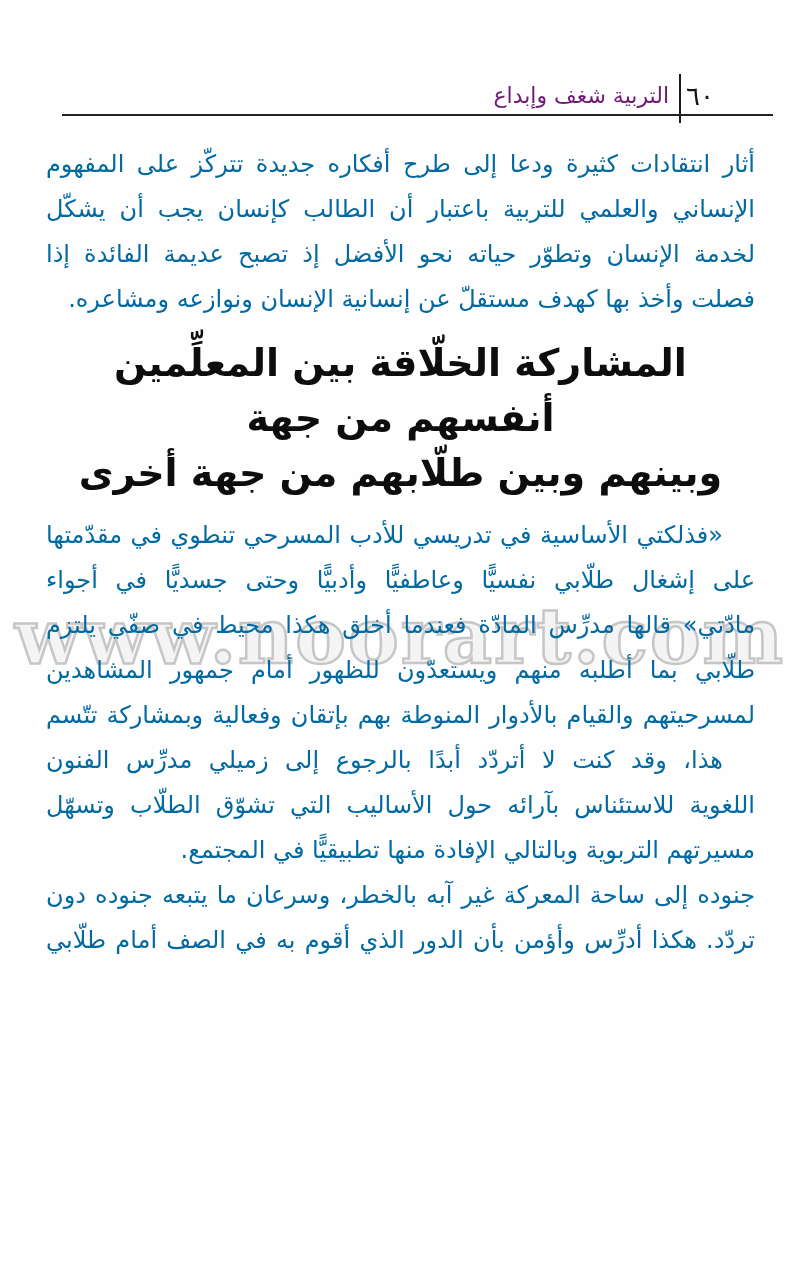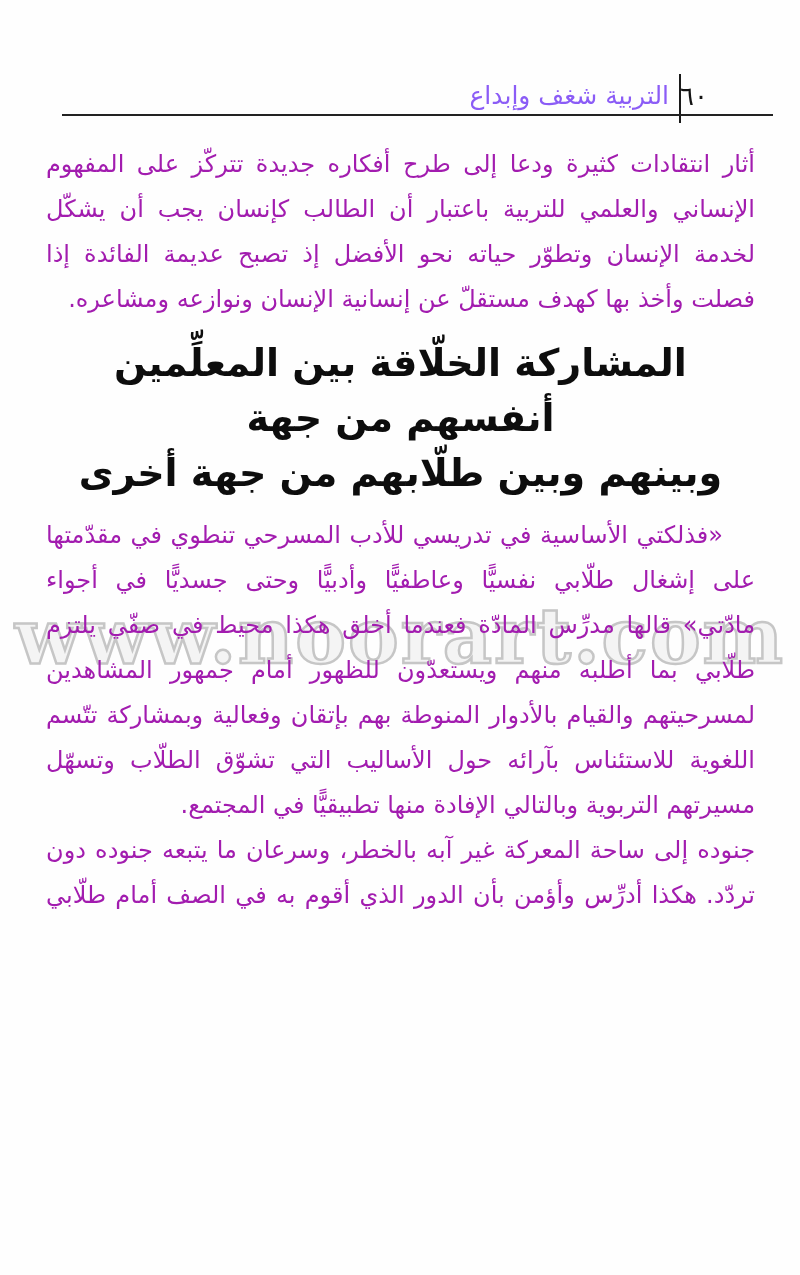--- a/index.html
+++ b/index.html
@@ -15,41 +15,41 @@
     overflow: hidden;
     font-family: "DejaVu Sans", sans-serif;
     color: #141414;
     direction: rtl;
   }
 
   
   .page-number {
     position: absolute;
     top: 76px;
-    right: 92px;
+    right: 86px;
     font-size: 26px;
     line-height: 40px;
     color: #141414;
   }
   .header-vbar {
     position: absolute;
     top: 74px;
     right: 119px;
     width: 2px;
     height: 49px;
     background: #1a1a1a;
   }
   .header-title {
     position: absolute;
     top: 76px;
     right: 131px;
-    font-size: 25px;
+    font-size: 22px;
     line-height: 40px;
     white-space: nowrap;
-    color: #8b5cf6;
+    color: #701a75;
   }
   .header-rule {
     position: absolute;
     top: 114px;
     left: 62px;
     width: 711px;
     height: 2px;
     background: #222222;
   }
 
@@ -80,21 +80,21 @@
     z-index: 2;
     direction: rtl;
   }
   .para { margin: 0; padding: 0; }
   .line {
     height: 45px;
     line-height: 45px;
     font-size: 24px;
     text-align: justify;
     overflow: hidden;
-    color: #a21caf;
+    color: #0369a1;
   }
   
   .line.fill::after {
     content: "";
     display: inline-block;
     width: 100%;
   }
   .line.end { }
   .line.indent { padding-right: 32px; }
 
@@ -137,20 +137,21 @@
 
     <div class="para">
       <div class="line fill indent">«فذلكتي الأساسية في تدريسي للأدب المسرحي تنطوي في مقدّمتها</div>
       <div class="line fill">على إشغال طلّابي نفسيًّا وعاطفيًّا وأدبيًّا وحتى جسديًّا في أجواء</div>
       <div class="line fill">مادّتي» قالها مدرِّس المادّة فعندما أخلق هكذا محيط في صفّي يلتزم</div>
       <div class="line fill">طلّابي بما أطلبه منهم ويستعدّون للظهور أمام جمهور المشاهدين</div>
       <div class="line fill">لمسرحيتهم والقيام بالأدوار المنوطة بهم بإتقان وفعالية وبمشاركة تتّسم</div>
     </div>
 
     <div class="para">
+      <div class="line fill indent">هذا، وقد كنت لا أتردّد أبدًا بالرجوع إلى زميلي مدرِّس الفنون</div>
       <div class="line fill">اللغوية للاستئناس بآرائه حول الأساليب التي تشوّق الطلّاب وتسهّل</div>
       <div class="line end">مسيرتهم التربوية وبالتالي الإفادة منها تطبيقيًّا في المجتمع.</div>
     </div>
 
     <div class="para">
       <div class="line fill">جنوده إلى ساحة المعركة غير آبه بالخطر، وسرعان ما يتبعه جنوده دون</div>
       <div class="line fill">تردّد. هكذا أدرِّس وأؤمن بأن الدور الذي أقوم به في الصف أمام طلّابي</div>
     </div>
 
   </div>

